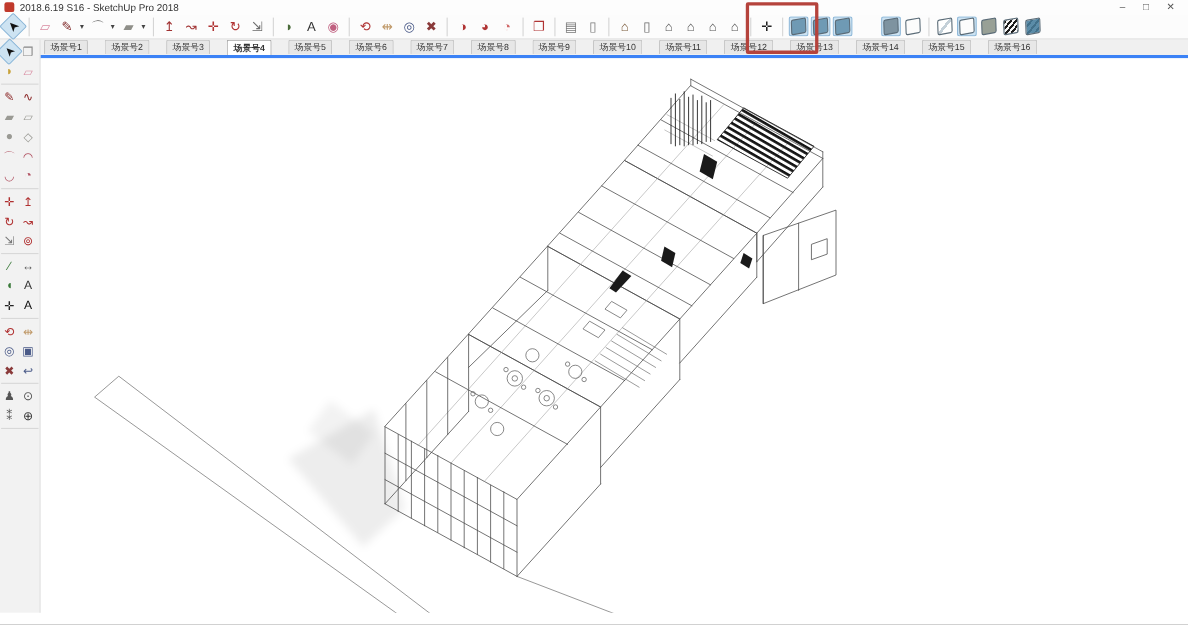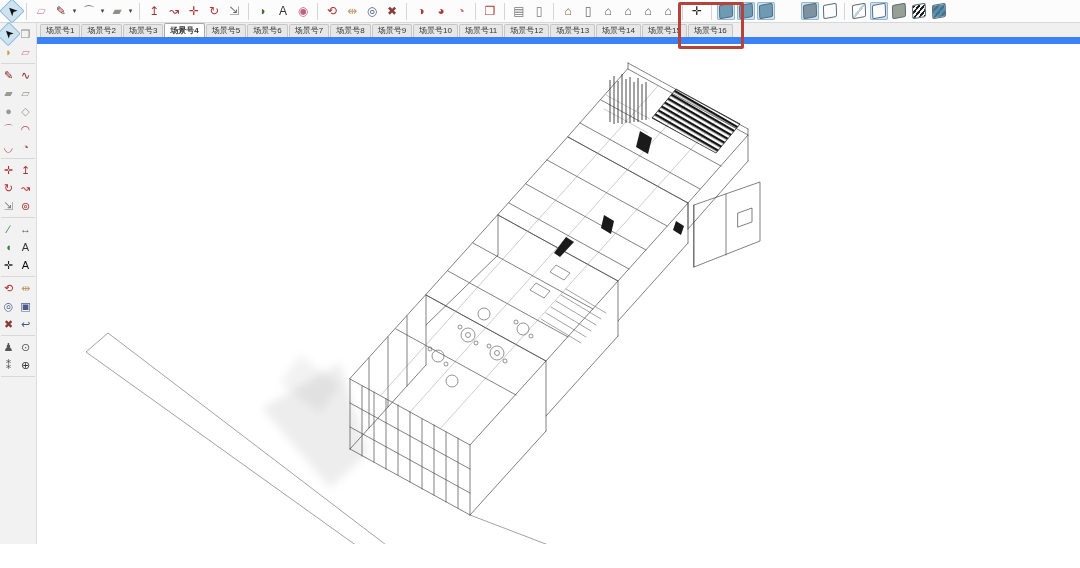--- a/index.html
+++ b/index.html
@@ -31,36 +31,45 @@
   
   .main{display:flex;height:521px;}
   .palette{width:36px;background:#f2f2f2;border-right:1px solid #dcdcdc;padding-top:2px;
            display:flex;flex-wrap:wrap;align-content:flex-start;}
   .picon{width:17px;height:18px;display:inline-flex;align-items:center;justify-content:center;
          font-size:11px;border-radius:2px;cursor:default;}
   .picon.lit{background:#cde3f2;box-shadow:inset 0 0 0 1px #8fb8d8;}
   .psep{width:34px;height:1px;background:#d8d8d8;margin:2px 1px;}
   .rightcol{flex:1;display:flex;flex-direction:column;min-width:0;}
   
-  .tabbar{height:14px;background:#f0f0f0;border-bottom:7px solid #3b82f6;display:flex;align-items:center;padding-left:3px;}
+  .tabbar{height:14px;background:#f0f0f0;border-bottom:3px solid #3b82f6;display:flex;align-items:flex-start;padding-left:3px;gap:14px;}
   .tab{height:12px;line-height:12px;font-size:8px;color:#333;padding:0 5px;background:#e7e7e7;
        border:1px solid #c6c6c6;border-bottom:none;border-radius:2px 2px 0 0;margin-right:1px;white-space:nowrap;cursor:default;}
   .tab.active{background:#fff;height:13px;line-height:13px;font-weight:bold;border-color:#a8a8a8;}
   
   .canvas{flex:1;background:#fff;position:relative;overflow:hidden;}
   .canvas svg{display:block;}
   
   .hlbox{position:absolute;left:678px;top:2px;width:60px;height:41px;border:3px solid #b5433c;
          border-radius:2px;z-index:30;pointer-events:none;}
 </style>
 </head>
 <body>
 
 <div id="app">
 
+  <div class="titlebar">
+    <span class="appicon"></span>
+    <span class="title-text">2018.6.19 S16 - SketchUp Pro 2018</span>
+    <span class="winctrls" id="winctrls">
+        <span class="winctrl">–</span>
+        <span class="winctrl">□</span>
+        <span class="winctrl">✕</span>
+      </span>
+  </div>
 
 
   <div class="toolbar" id="toolbar">
       <span class="ticon lit" style="color: rgb(17, 17, 17); transform: rotate(-135deg);">➤</span>
       <i class="tsep"></i>
       <span class="ticon" style="color: rgb(217, 140, 162);">▱</span>
       <span class="ticon" style="color: rgb(122, 32, 32);">✎</span>
       <span class="tcaret">▾</span>
       <span class="ticon" style="color: rgb(85, 85, 85);">⌒</span>
       <span class="tcaret">▾</span>

